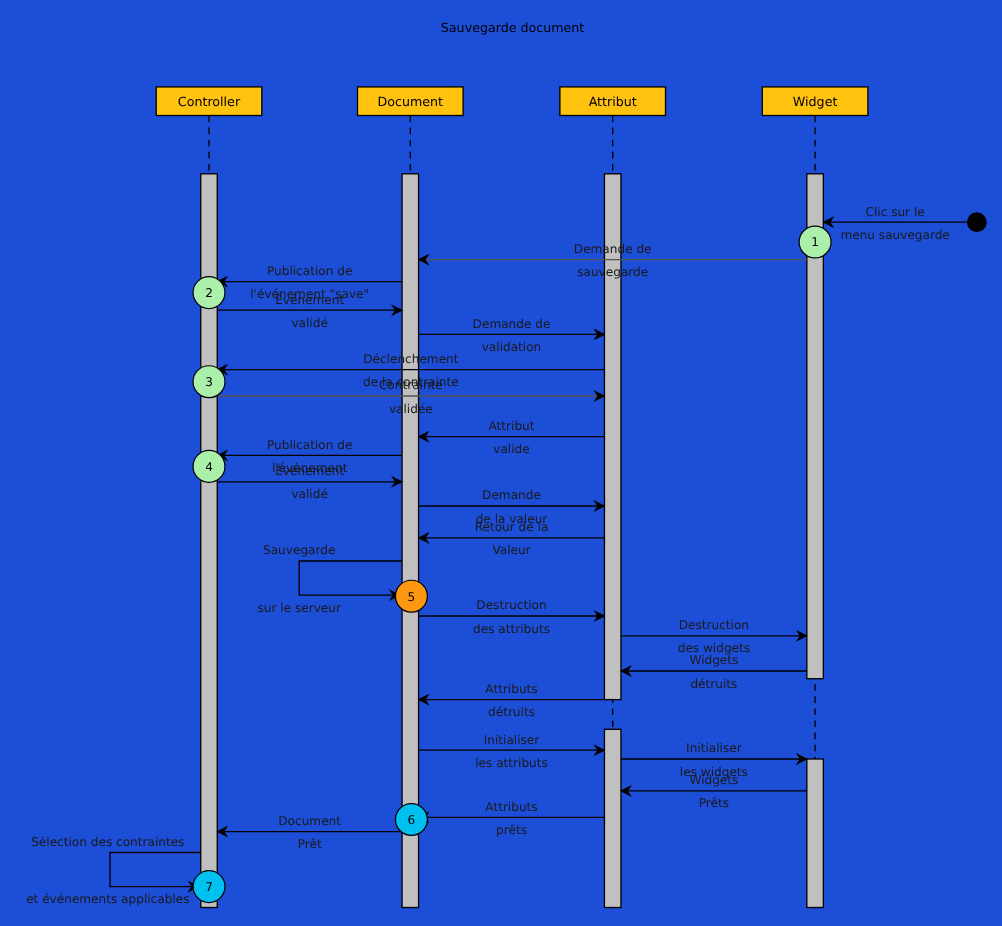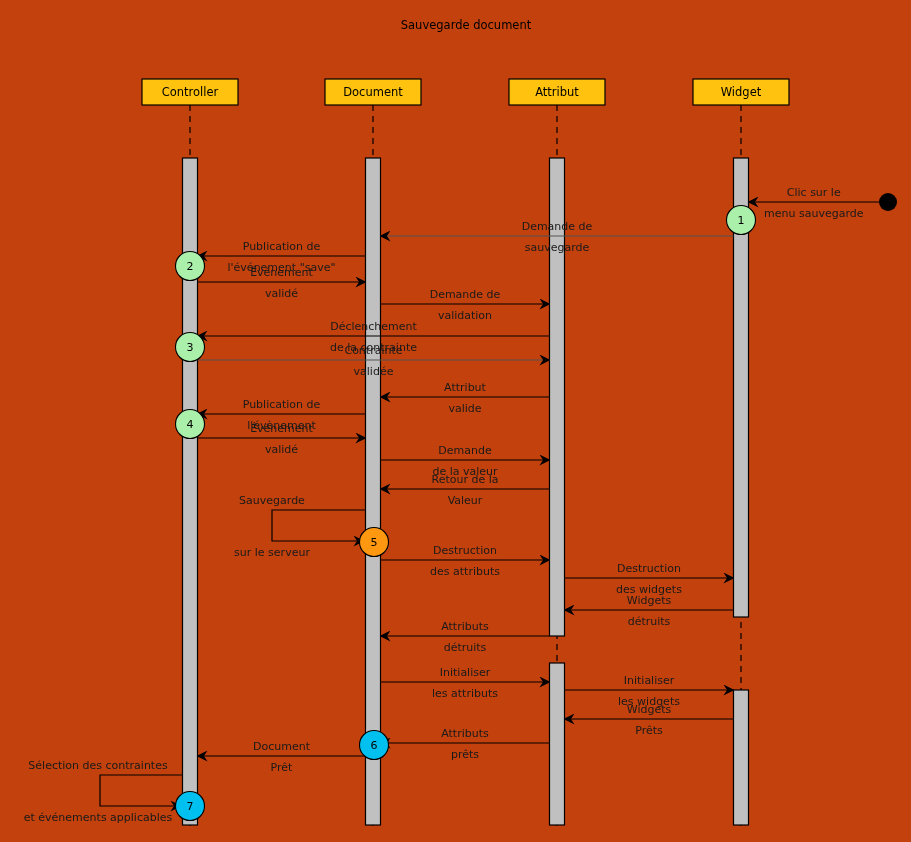--- a/index.html
+++ b/index.html
@@ -7,21 +7,21 @@
     padding: 0;
     background: #ffffff;
   }
   body {
     font-family: "DejaVu Sans", sans-serif;
   }
   #diagram-root {
     position: relative;
     width: 911px;
     height: 842px;
-    background: #c2410c;
+    background: #1d4ed8;
     overflow: hidden;
   }
   #diagram-svg {
     display: block;
     width: 911px;
     height: 842px;
   }
   .title-text {
     font-family: "DejaVu Sans", sans-serif;
     font-size: 11.5px;

